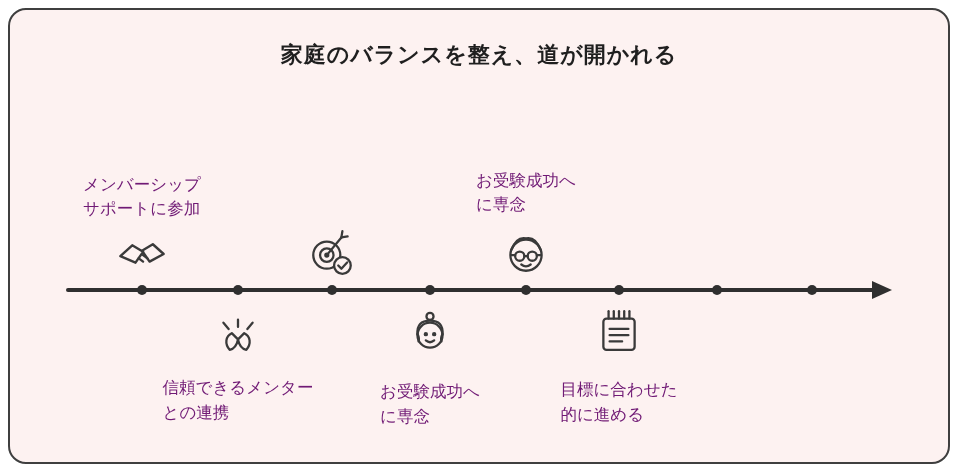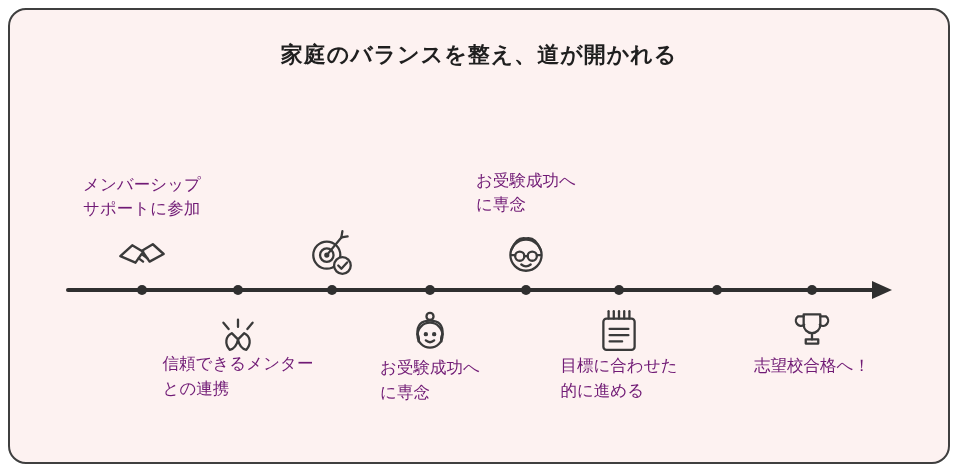--- a/index.html
+++ b/index.html
@@ -63,21 +63,21 @@
   .milestone.below { top: 296px; }
   .milestone .label {
     font-size: 16.5px;
     line-height: 1.5;
     color: #701a75;
     text-align: left;
     white-space: pre-line;
     font-weight: 500;
   }
   .milestone.above .label { margin-bottom: 10px; }
-  .milestone.below .label { margin-top: 0; }
+  .milestone.below .label { margin-top: 24px; }
   .icon { display: block; }
   .icon svg { display: block; }
 </style>
 </head>
 <body>
 
 <div class="card">
 
   <div class="title">家庭のバランスを整え、道が開かれる</div>
 
@@ -181,26 +181,14 @@
         <path d="M15 22 h18"></path>
         <path d="M15 28 h18"></path>
         <path d="M15 34 h12"></path>
       </svg>
     </span>
     <div class="label">目標に合わせた
 的に進める</div>
   </div>
 
 
-  <div class="milestone below" style="left:802px">
-    <span class="icon">
-      <svg width="50" height="48" viewBox="0 0 48 46" fill="none" stroke="#3a3a3a" stroke-width="2.2" stroke-linecap="round" stroke-linejoin="round">
-        <path d="M16 8 h16 v10 a8 8 0 0 1 -16 0 Z"></path>
-        <path d="M16 10 h-5.5 a4.5 4.5 0 0 0 6 8"></path>
-        <path d="M32 10 h5.5 a4.5 4.5 0 0 1 -6 8"></path>
-        <path d="M24 26 v6"></path>
-        <path d="M18 32 h12 v4 h-12 Z"></path>
-      </svg>
-    </span>
-    <div class="label">志望校合格へ！</div>
-  </div>
 
 </div>
 
 </body></html>

